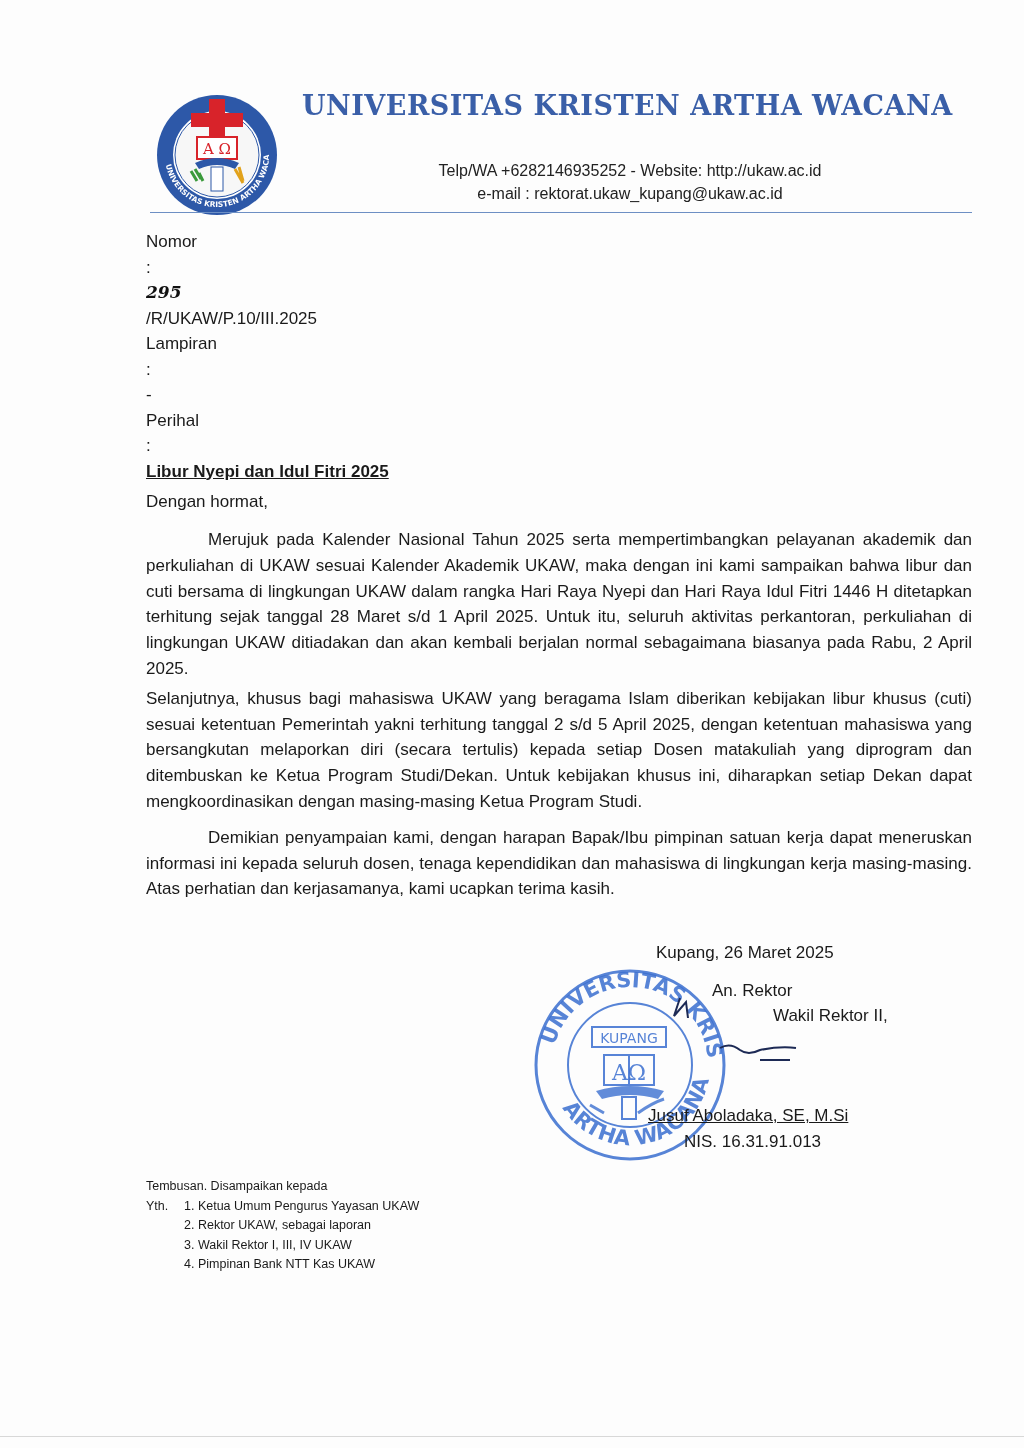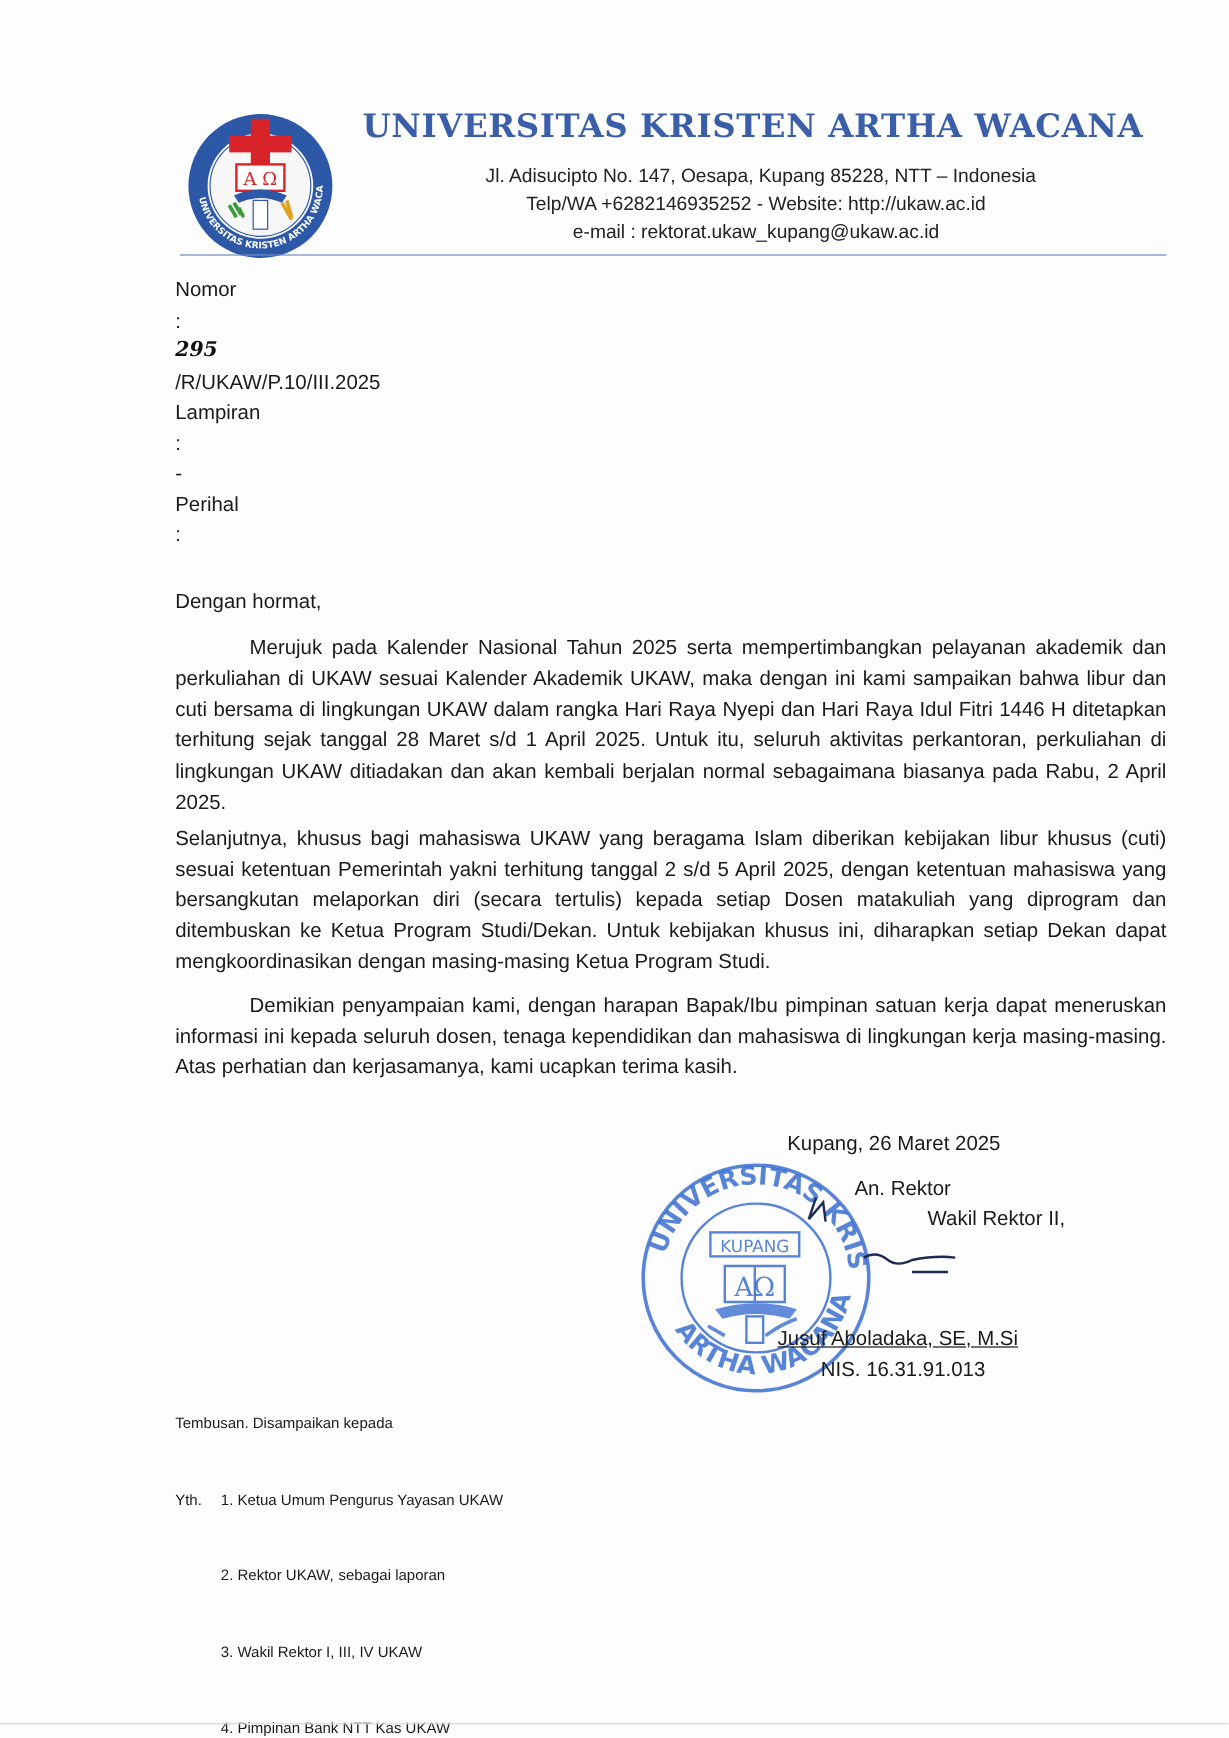--- a/index.html
+++ b/index.html
@@ -28,21 +28,21 @@
   .body-text p { margin:0 0 4px 0; }
   .indent { text-indent:62px; }
   .sign-date { position:absolute; left:656px; top:943px; font-size:17px; }
   .sign-an { position:absolute; left:712px; top:981px; font-size:17px;text-align:right; }
   .sign-wakil { position:absolute; left:740px; top:1006px; font-size:17px;padding-left:33px; }
   .sign-name { position:absolute; left:648px; top:1106px; font-size:17px; text-decoration:underline; }
   .sign-nis { position:absolute; left:684px; top:1132px; font-size:17px; }
   .stamp { position:absolute; left:530px; top:965px; width:200px; height:200px; }
   .sig-scribble { position:absolute; left:660px; top:990px; width:160px; height:90px; }
   .cc { position:absolute; left:146px; top:1177px; font-size:12.5px; line-height:19.5px; }
-  .cc-row { display:flex;margin-top:44px; }
+  .cc-row { display:flex; }
   .cc-yth { width:38px; }
   .cc-item-italic { }
   .bottom-line { position:absolute; left:0; top:1436px; width:1024px; border-top:1px solid #d8d8d8; }
 </style>
 </head>
 <body>
 
 <div class="page">
 
   <svg class="logo" viewBox="0 0 124 124">
@@ -57,40 +57,40 @@
     <rect x="56" y="74" width="12" height="24" fill="#ffffff" stroke="#2d58a8" stroke-width="1"></rect>
     <path d="M36 78 l6 10 M40 76 l6 10 M44 80 l4 8" stroke="#3a9a3a" stroke-width="3"></path>
     <path d="M80 76 l8 14 M84 74 l4 14" stroke="#e2a21b" stroke-width="3"></path>
     <path id="ringpath" d="M62 62 m-52 0 a52 52 0 1 0 104 0" fill="none"></path>
     <text font-family="DejaVu Sans, sans-serif" font-size="7.5" font-weight="bold" fill="#ffffff">
       <textPath href="#ringpath" startOffset="6%">UNIVERSITAS KRISTEN ARTHA WACANA</textPath>
     </text>
   </svg>
 
   <div class="univ-title">UNIVERSITAS KRISTEN ARTHA WACANA</div>
-  <div class="addr addr1">Jl. Adisucipto No. 147, Oesapa, Kupang 85228, NTT – Indonesia</div>
   <div class="addr addr2">Telp/WA +6282146935252 - Website: http://ukaw.ac.id</div>
   <div class="addr addr3">e-mail : rektorat.ukaw_kupang@ukaw.ac.id</div>
   <div class="hr"></div>
 
   <div class="meta">
     <div class="meta-row">
       <span class="meta-label">Nomor</span>
       <span class="meta-colon">:</span>
       <span class="handnum">295</span>
       <span>/R/UKAW/P.10/III.2025</span>
     </div>
     <div class="meta-row">
       <span class="meta-label">Lampiran</span>
       <span class="meta-colon">:</span>
       <span>-</span>
     </div>
     <div class="meta-row">
       <span class="meta-label">Perihal</span>
       <span class="meta-colon">:</span>
+      <span class="perihal-val">Libur Nyepi dan Idul Fitri 2025</span>
     </div>
   </div>
 
 
   <div class="salutation">Dengan hormat,</div>
 
   <div class="body-text">
     <p class="indent">Merujuk pada Kalender Nasional Tahun 2025 serta mempertimbangkan pelayanan akademik dan perkuliahan di UKAW sesuai Kalender Akademik UKAW, maka dengan ini kami sampaikan bahwa libur dan cuti bersama di lingkungan UKAW dalam rangka Hari Raya Nyepi dan Hari Raya Idul Fitri 1446 H ditetapkan terhitung sejak tanggal 28 Maret s/d 1 April 2025. Untuk itu, seluruh aktivitas perkantoran, perkuliahan di lingkungan UKAW ditiadakan dan akan kembali berjalan normal sebagaimana biasanya pada Rabu, 2 April 2025.</p>
     <p>Selanjutnya, khusus bagi mahasiswa UKAW yang beragama Islam diberikan kebijakan libur khusus (cuti) sesuai ketentuan Pemerintah yakni terhitung tanggal 2 s/d 5 April 2025, dengan ketentuan mahasiswa yang bersangkutan melaporkan diri (secara tertulis) kepada setiap Dosen matakuliah yang diprogram dan ditembuskan ke Ketua Program Studi/Dekan. Untuk kebijakan khusus ini, diharapkan setiap Dekan dapat mengkoordinasikan dengan masing-masing Ketua Program Studi.</p>
     <p class="indent" style="margin-top:10px;">Demikian penyampaian kami, dengan harapan Bapak/Ibu pimpinan satuan kerja dapat meneruskan informasi ini kepada seluruh dosen, tenaga kependidikan dan mahasiswa di lingkungan kerja masing-masing. Atas perhatian dan kerjasamanya, kami ucapkan terima kasih.</p>

